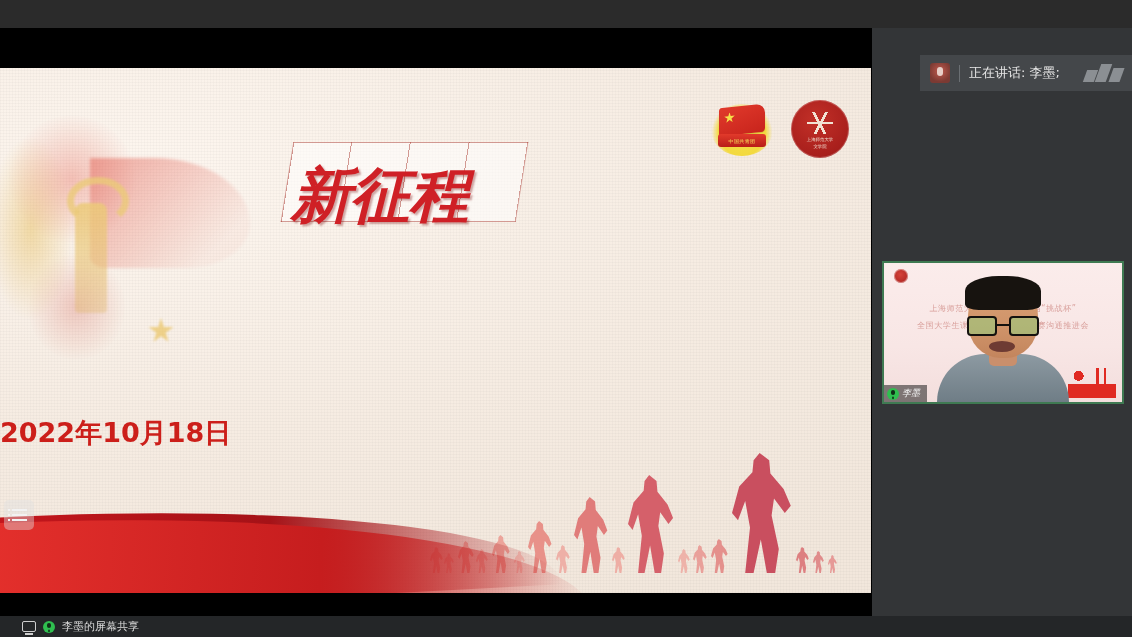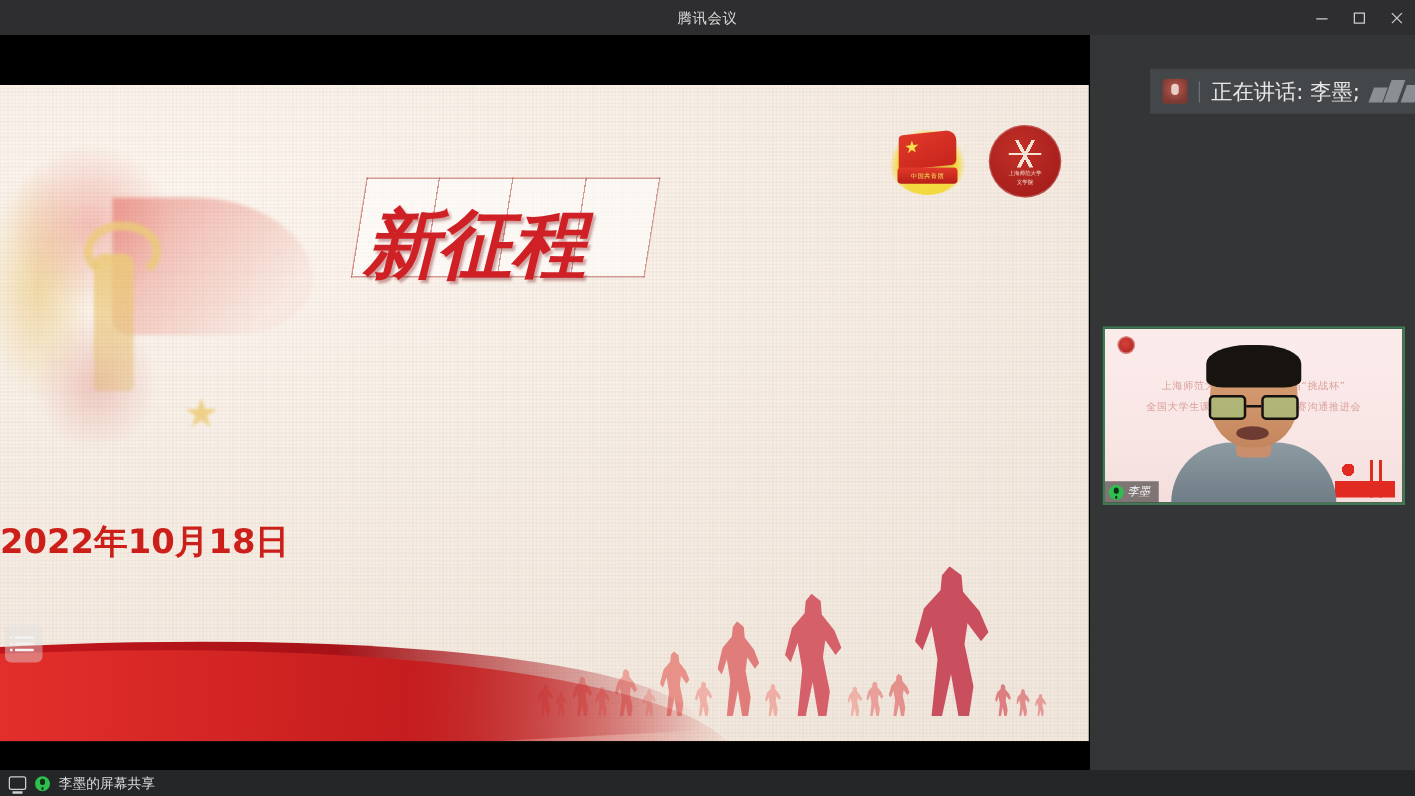--- a/index.html
+++ b/index.html
@@ -193,21 +193,21 @@
     width:20px; height:20px; border-radius:3px;
     background:radial-gradient(circle at 50% 40%, #c05a4e 0%, #7c3a33 70%);
     position:relative; flex:0 0 auto;
   }
   #speaking .mic-av:after {
     content:""; position:absolute; left:7px; top:4px; width:6px; height:9px;
     border-radius:3px; background:#e8cfc8;
     box-shadow:0 10px 0 -3px #e8cfc8;
   }
   #speaking .divider { width:1px; height:17px; background:#6b6f73; flex:0 0 auto; }
-  #speaking .sp-text { font-size:17px; color:#e6e6e6; white-space:nowrap;text-align:right; }
+  #speaking .sp-text { font-size:13px; color:#e6e6e6; white-space:nowrap;text-align:right; }
   #speaking .waves { margin-left:auto; display:flex; align-items:flex-end; gap:2px; }
   #speaking .waves span {
     display:block; width:11px; background:#8b8f93; transform:skewX(-20deg);
   }
   #speaking .waves span:nth-child(1){height:12px;}
   #speaking .waves span:nth-child(2){height:18px;}
   #speaking .waves span:nth-child(3){height:14px;}
 
   
   #tile {
@@ -277,21 +277,21 @@
   }
   #tile .namebadge .mic:after {
     content:""; position:absolute; left:4.4px; top:2.6px; width:3.4px; height:5px;
     border-radius:2px; background:#0f2f16; box-shadow:0 5.4px 0 -1.2px #0f2f16;
   }
   #tile .namebadge .nm { font-size:9px; color:#f3f3f3;font-style:italic; }
 
   
   #statusbar {
     position:absolute; left:0; top:588px; width:1132px; height:21px; background:#242628;
-    display:flex; align-items:center; gap:7px; padding-left:7px;
+    display:flex; align-items:center; gap:7px; padding-left:22px;
   }
   #statusbar .scr-icon {
     width:14px; height:11px; border:1.6px solid #cfcfcf; border-radius:2px; position:relative;
   }
   #statusbar .scr-icon:after {
     content:""; position:absolute; left:2px; bottom:-4px; width:8px; height:1.6px; background:#cfcfcf;
   }
   #statusbar .mic-icon {
     width:12px; height:12px; border-radius:50%; background:#2fbf4f; position:relative;
   }
@@ -299,41 +299,20 @@
     content:""; position:absolute; left:4.3px; top:2.4px; width:3.4px; height:5px;
     border-radius:2px; background:#103018; box-shadow:0 5.4px 0 -1.2px #103018;
   }
   #statusbar .st-text { font-size:11px; color:#dcdcdc; }
 </style>
 </head>
 <body>
 
 <div id="app">
 
-  <div id="titlebar">
-    <span class="title">腾讯会议</span>
-    <div id="winctl">
-      <div class="wbtn">
-        <svg width="11" height="11" viewBox="0 0 11 11">
-          <line x1="1" y1="6" x2="10" y2="6" stroke="currentColor" stroke-width="1"></line>
-        </svg>
-      </div>
-      <div class="wbtn">
-        <svg width="11" height="11" viewBox="0 0 11 11">
-          <rect x="1.5" y="1.5" width="8" height="8" fill="none" stroke="currentColor" stroke-width="1"></rect>
-        </svg>
-      </div>
-      <div class="wbtn close">
-        <svg width="11" height="11" viewBox="0 0 11 11">
-          <line x1="1.5" y1="1.5" x2="9.5" y2="9.5" stroke="currentColor" stroke-width="1"></line>
-          <line x1="9.5" y1="1.5" x2="1.5" y2="9.5" stroke="currentColor" stroke-width="1"></line>
-        </svg>
-      </div>
-    </div>
-  </div>
 
   <div id="stage">
 
     <div id="share">
 
       <div id="slide">
 
         <div class="deco-left">
           <div class="flagwave"></div>
           <div class="tassel"></div>

